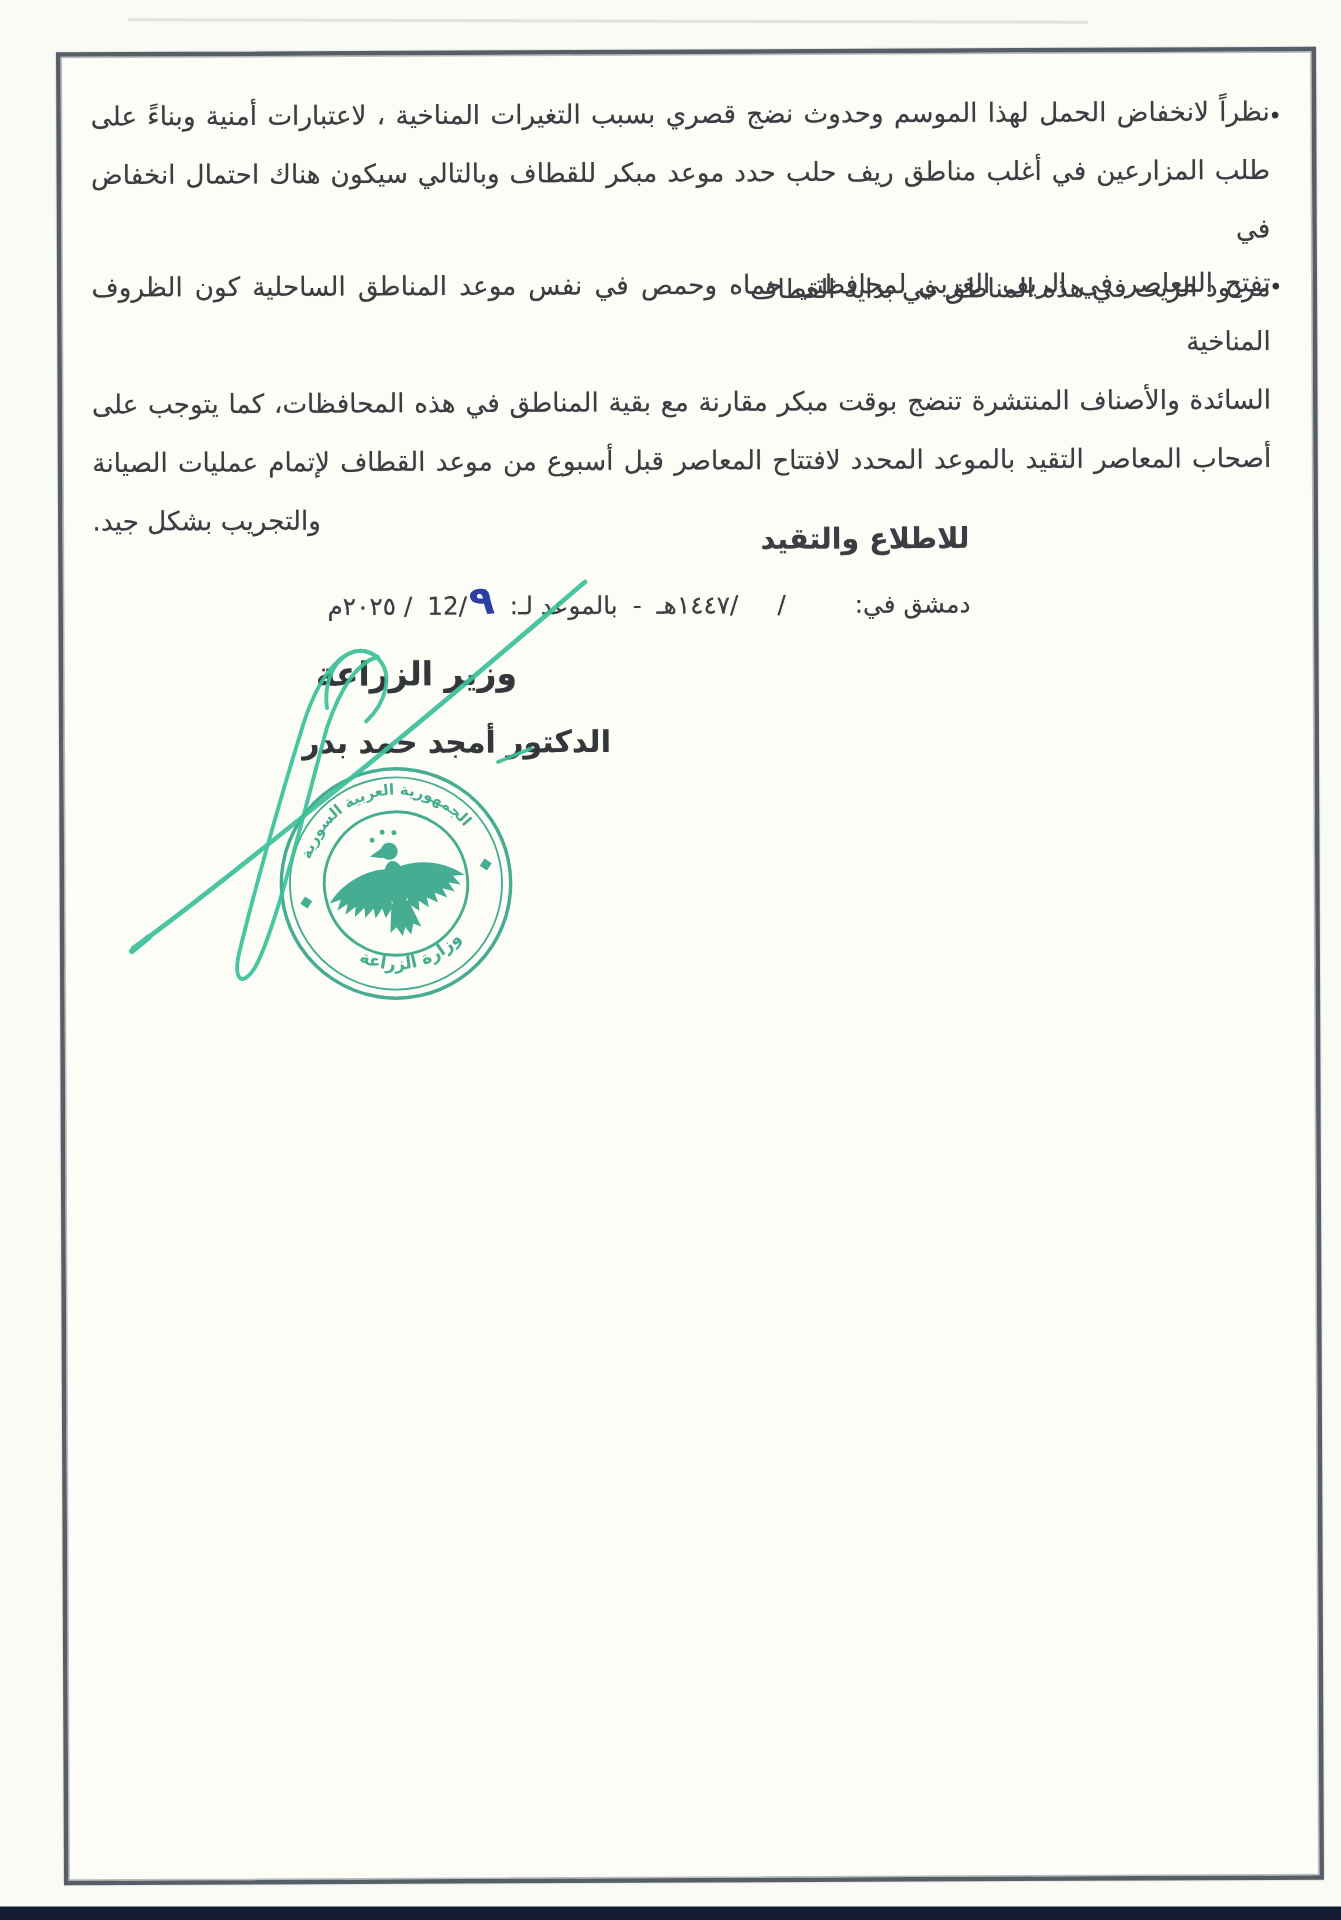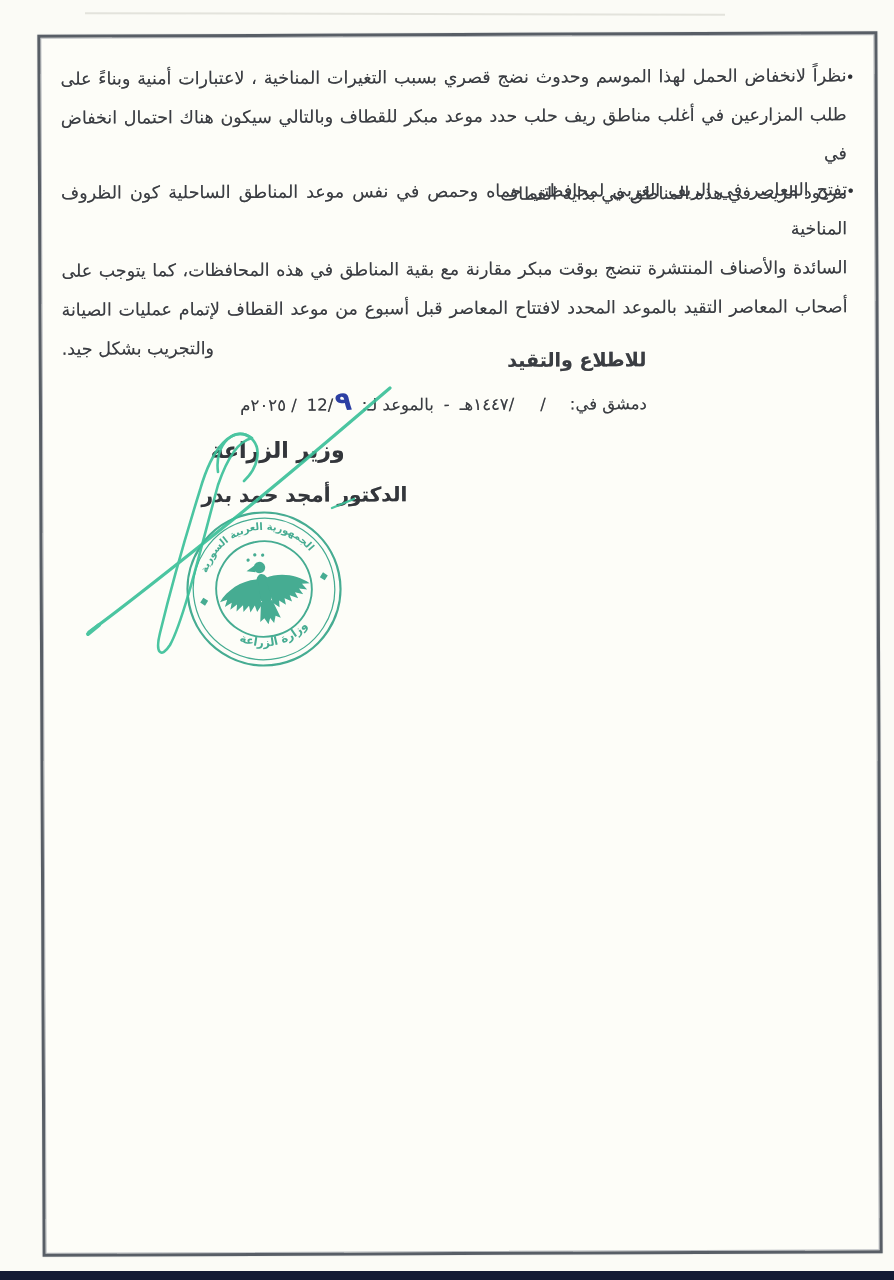--- a/index.html
+++ b/index.html
@@ -36,21 +36,21 @@
   .line-endright{text-align:right;}
   .line-endleft{text-align:left;}
   .closing{
     position:absolute;top:313px;left:405px;width:260px;text-align:center;
     font-size:19px;font-weight:bold;
   }
   .date-line{
     position:absolute;top:355px;right:229px;display:flex;direction:rtl;
     align-items:baseline;font-size:16.5px;white-space:nowrap;
   }
-  .date-line .gap-l{margin-left:24px;text-align:center;}
+  .date-line .gap-l{margin-left:46px;text-align:center;}
   .date-line .gap-m{margin-left:26px;}
   .date-line .gap-s{margin-left:10px;}
   .hand-day{
     color:#2c3fa3;font-size:27px;font-weight:bold;line-height:20px;
     transform:rotate(-6deg);display:inline-block;margin-left:2px;
     text-shadow:none;
   }
   .signer-title{
     position:absolute;top:401px;left:158px;width:155px;text-align:center;
     font-size:22px;font-weight:bold;color:#33363b;

